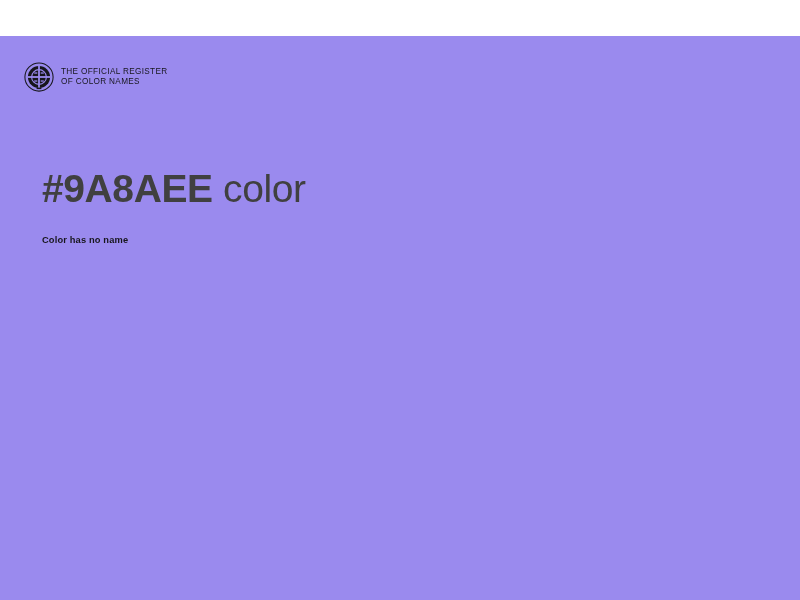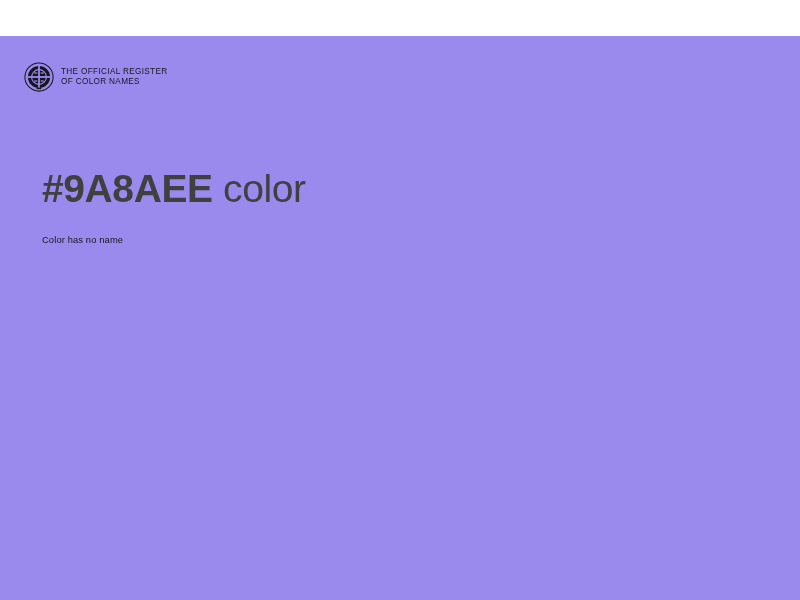--- a/index.html
+++ b/index.html
@@ -76,21 +76,21 @@
   }
 
   
   .subtitle {
     position: absolute;
     left: 42px;
     top: 199px;
     margin: 0;
     font-family: "Liberation Sans", sans-serif;
     font-size: 9.3px;
-    font-weight: 400;
+    font-weight: 700;
     letter-spacing: 0.15px;
     color: #17161c;
     white-space: nowrap;
   }
 </style>
 </head>
 <body>
 
 <div id="page" style="background: rgb(154, 138, 238);">
 

